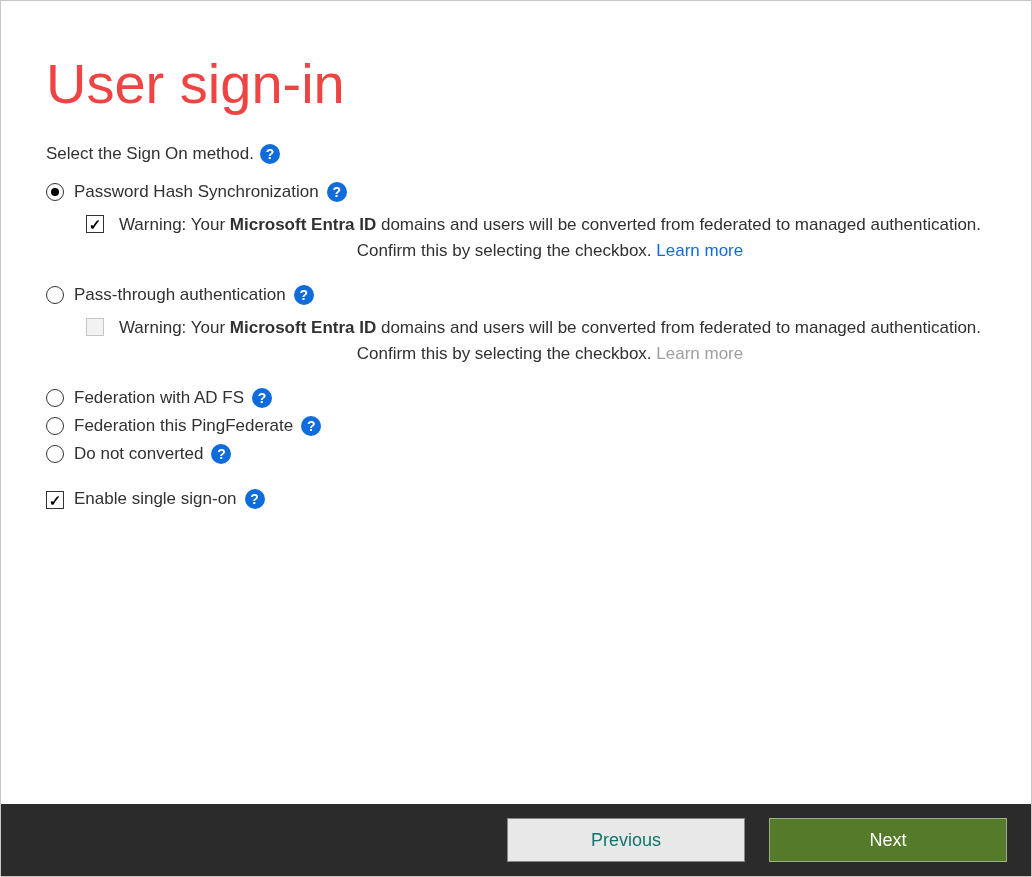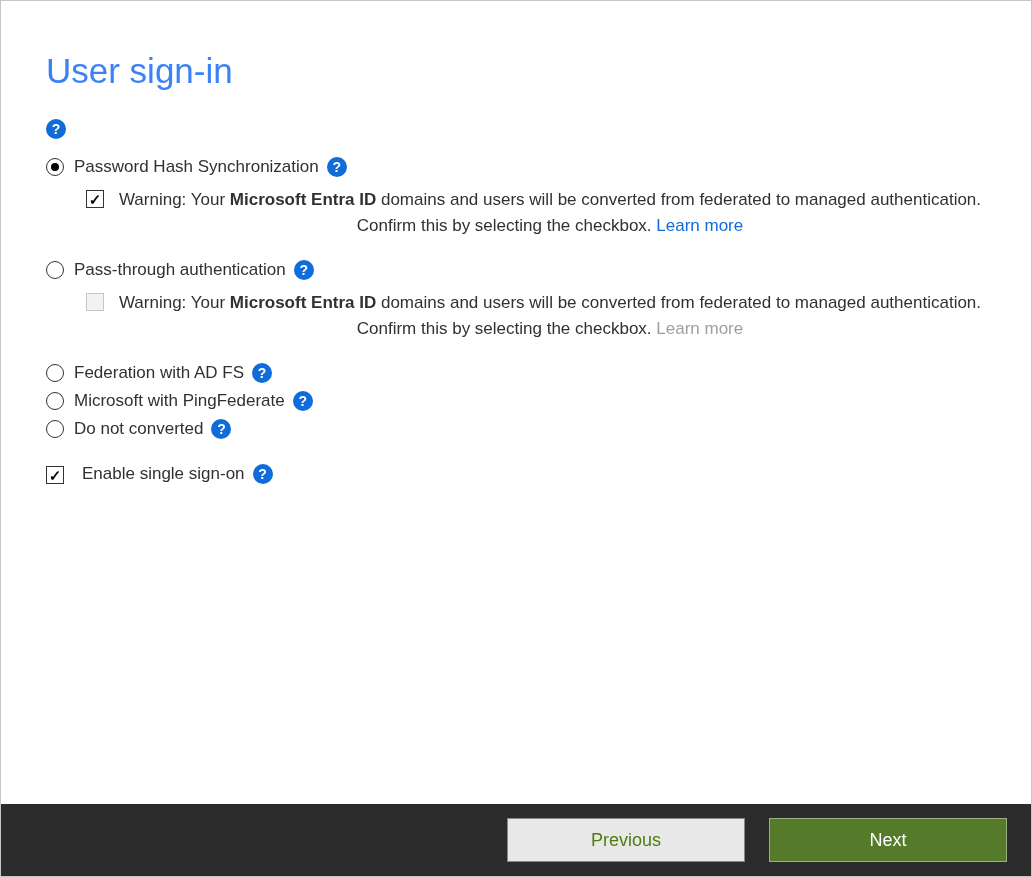--- a/index.html
+++ b/index.html
@@ -15,22 +15,22 @@
       flex-direction: column;
       overflow: hidden;
     }
     .content {
       flex: 1;
       padding: 50px 45px 20px 45px;
       overflow-y: auto;
     }
     h1 {
       font-weight: 300;
-      font-size: 35px;
-      color: #3b82f6;
+      font-size: 56px;
+      color: #ef4444;
       margin-bottom: 28px;
       letter-spacing: 0px;
     }
     .section-label {
       font-size: 17px;
       margin-bottom: 18px;
       display: flex;
       align-items: center;
       gap: 6px;
     }
@@ -118,21 +118,21 @@
     .warning-text .bold { font-weight: 600; }
     .learn-more {
       color: #0f6cda;
       cursor: pointer;
     }
     .learn-more.disabled { color: #a19f9d; cursor: default; }
     .sso-section { margin-top: 24px; }
     .sso-row {
       display: flex;
       align-items: center;
-      gap: 18px;
+      gap: 10px;
       margin-top: 18px;
     }
     .footer {
       height: 72px;
       background: #2b2b2b;
       display: flex;
       align-items: center;
       justify-content: flex-end;
       gap: 24px;
       padding: 0 24px;
@@ -141,30 +141,31 @@
       width: 238px;
       height: 44px;
       font-size: 18px;
       font-family: "Segoe UI", sans-serif;
       border: 1px solid #8a8886;
       cursor: pointer;
       display: flex;
       align-items: center;
       justify-content: center;
     }
-    .btn-secondary { background: #e8e8e8; color: #4d7c0f; }
+    .btn-secondary { background: #e8e8e8; color: #0f766e; }
     .btn-primary { background: #547a2a; color: #fff; border-color: #9caf87; text-align: right; }
   </style>
 </head>
 <body>
 
 <div class="content">
   <h1>User sign-in</h1>
 
   <div class="section-label">
+    <span>Select the Sign On method.</span>
     <span class="help-icon">?</span>
   </div>
 
   <div class="options">
 
     <div class="radio-row">
       <span class="radio selected"></span>
       <span class="radio-label">
         <span>Password Hash Synchronization</span>
         <span class="help-icon">?</span>
@@ -195,21 +196,21 @@
       <span class="radio"></span>
       <span class="radio-label">
         <span>Federation with AD FS</span>
         <span class="help-icon">?</span>
       </span>
     </div>
 
     <div class="radio-row">
       <span class="radio"></span>
       <span class="radio-label">
-        <span>Microsoft with PingFederate</span>
+        <span>Federation this PingFederate</span>
         <span class="help-icon">?</span>
       </span>
     </div>
 
     <div class="radio-row">
       <span class="radio"></span>
       <span class="radio-label">
         <span>Do not converted</span>
         <span class="help-icon">?</span>
       </span>

